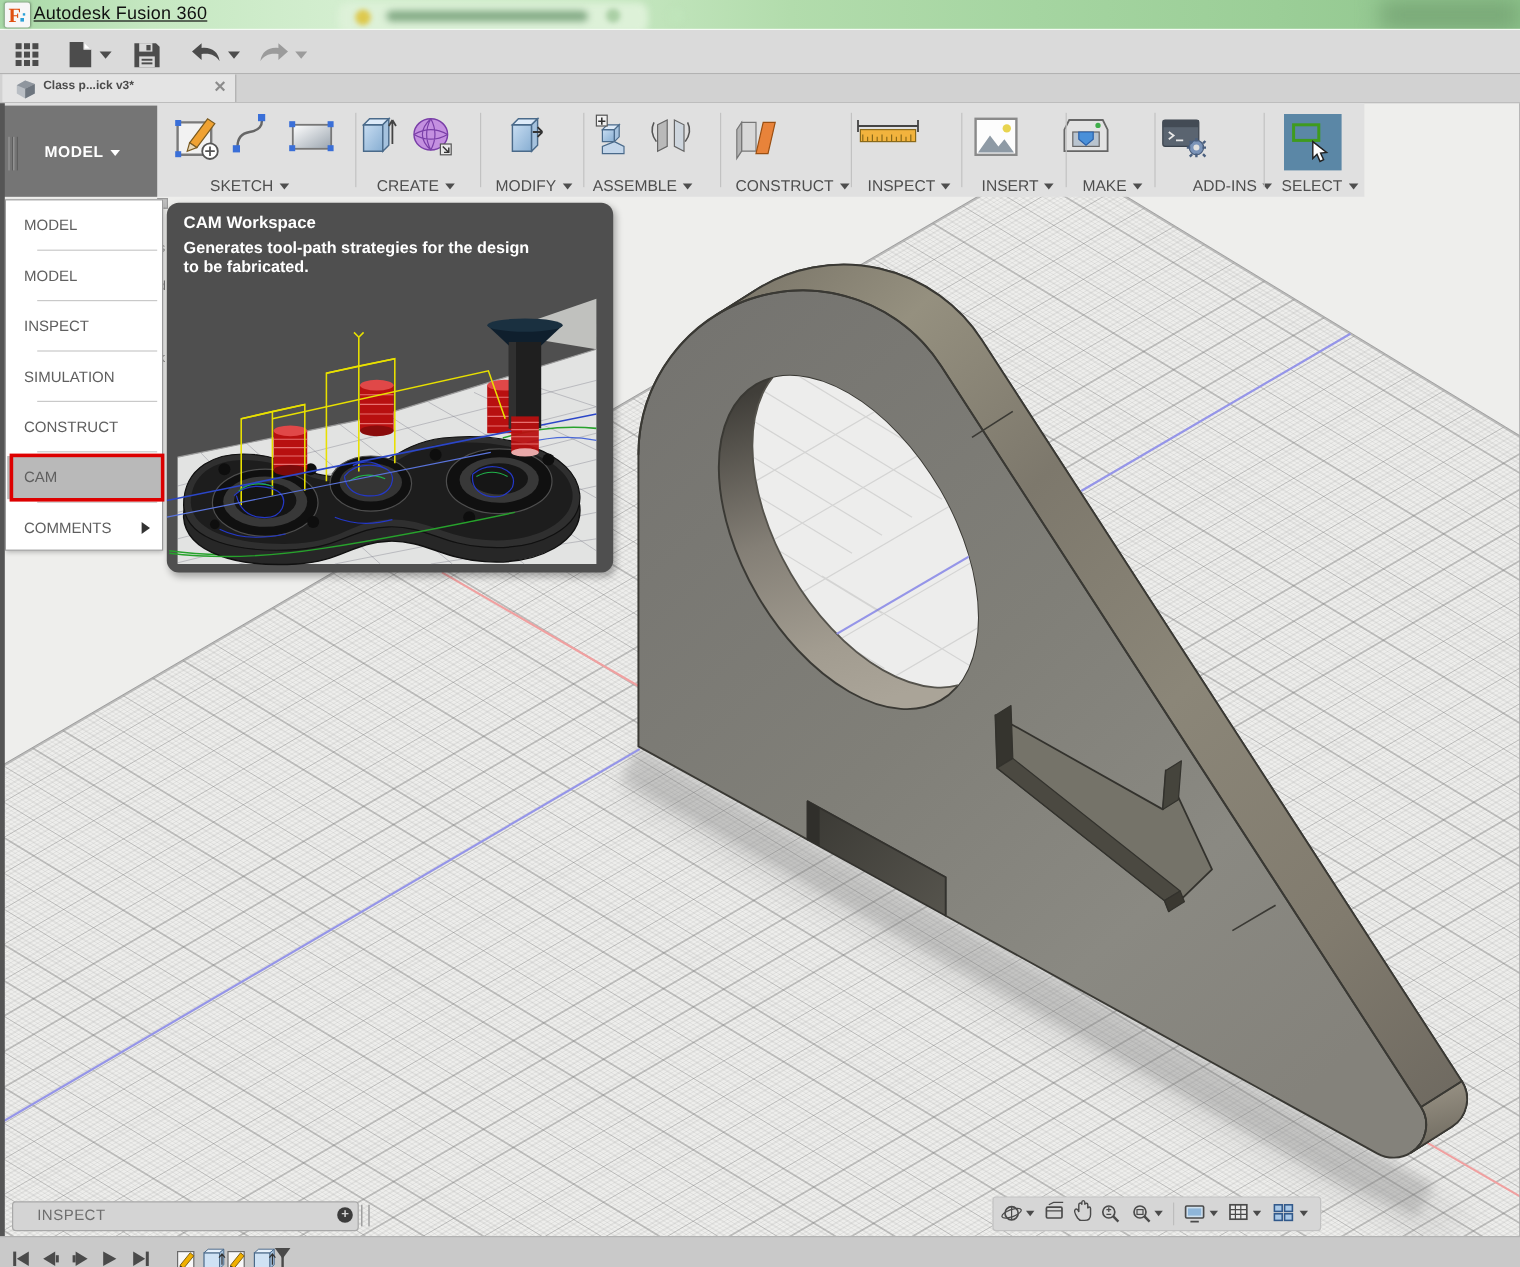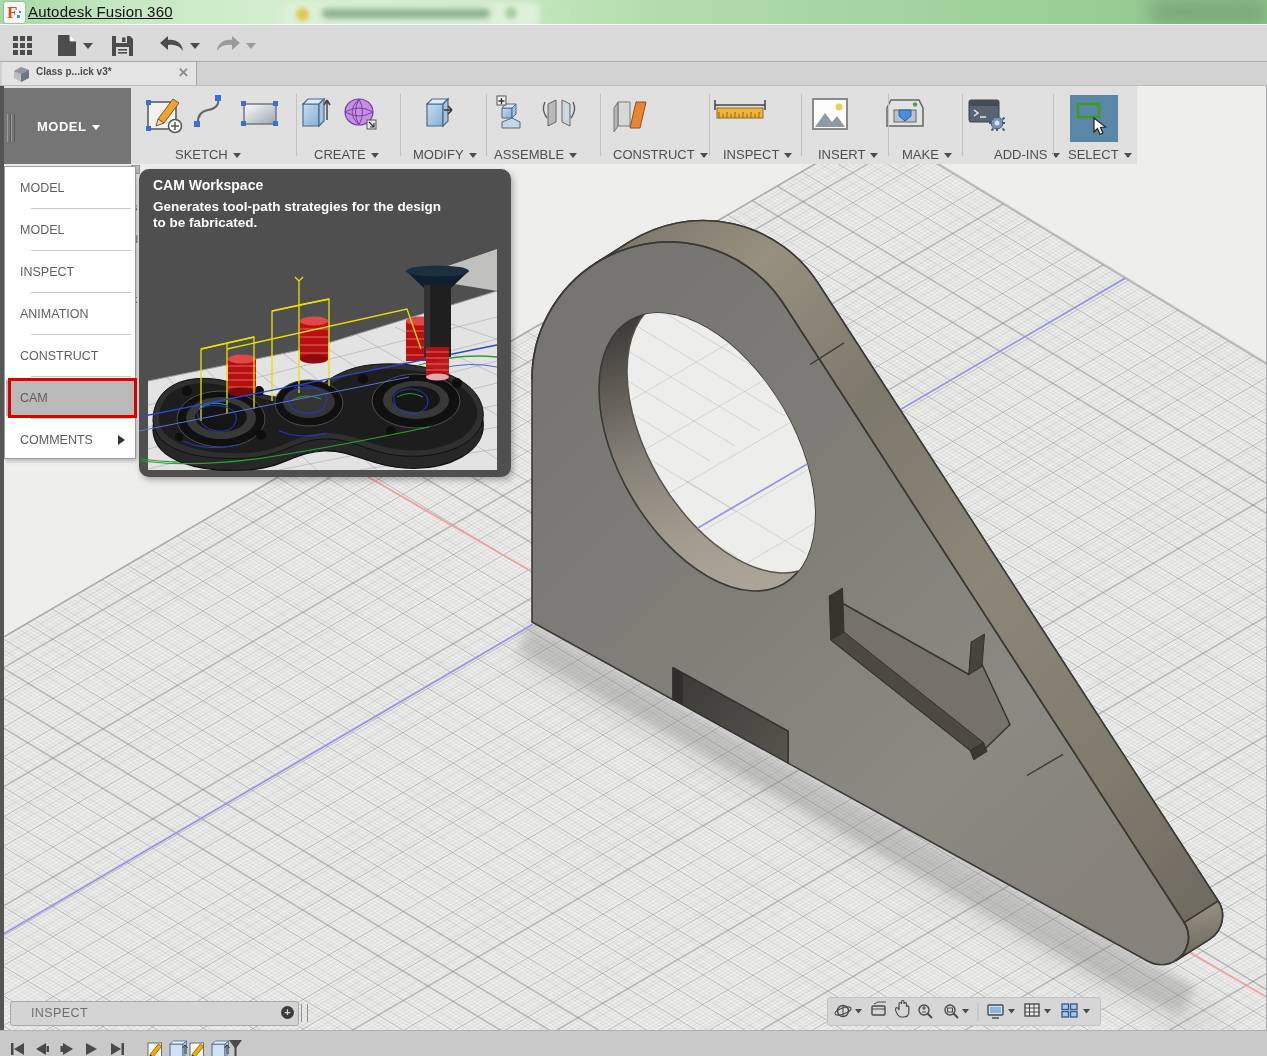--- a/index.html
+++ b/index.html
@@ -401,21 +401,21 @@
     <div class="sep" style="top:41px"></div>
   <div class="item" style="top:42px">
       <span>MODEL</span>
     </div>
     <div class="sep" style="top:83px"></div>
   <div class="item" style="top:84px">
       <span>INSPECT</span>
     </div>
     <div class="sep" style="top:125px"></div>
   <div class="item" style="top:126px">
-      <span>ANIMATION</span>
+      <span>SIMULATION</span>
     </div>
     <div class="sep" style="top:167px"></div>
   <div class="item" style="top:168px">
       <span>CONSTRUCT</span>
     </div>
     <div class="sep" style="top:209px"></div>
   <div class="abs" id="camhl"></div>
   <div class="item" style="top:210px">
       <span>CAM</span>
     </div>

